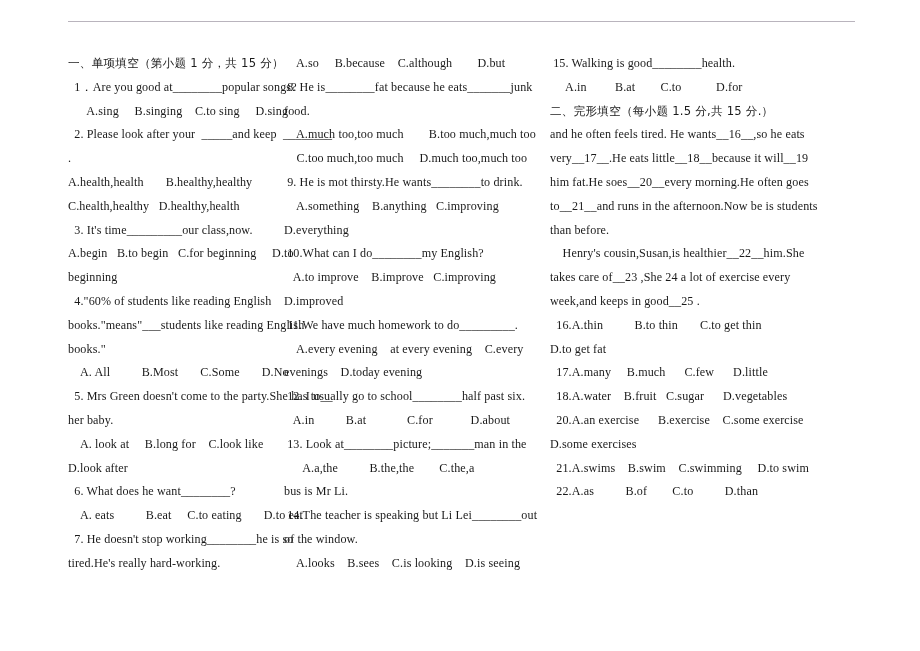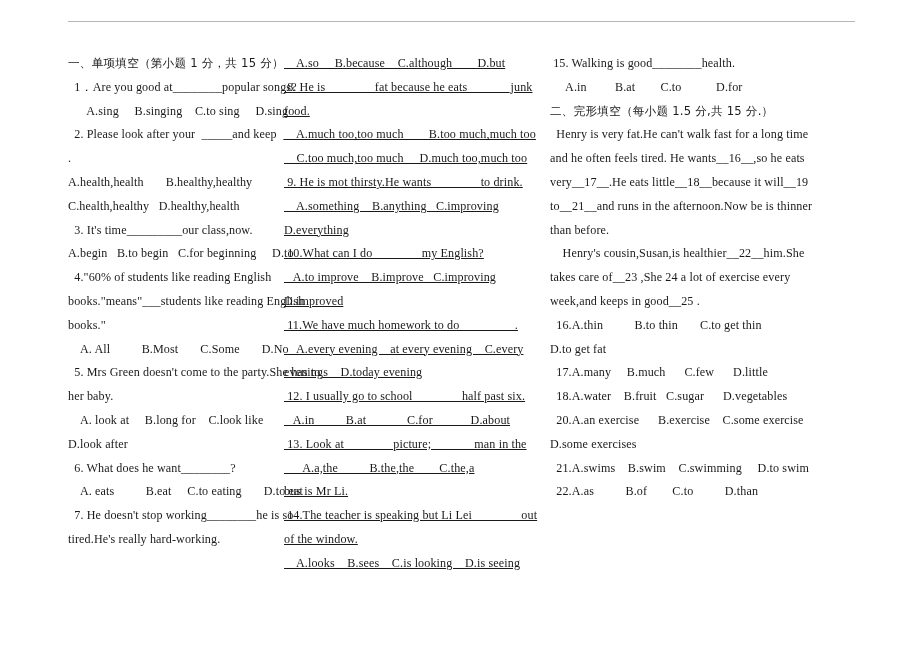--- a/index.html
+++ b/index.html
@@ -41,21 +41,20 @@
   }
   .col-left {
     width: 278px;
     padding-left: 68px;
     padding-right: 4px;
   }
   .col-mid {
     width: 272px;
     padding-left: 6px;
     padding-right: 4px;
-    text-decoration: underline;
   }
   .col-right {
     width: 370px;
     padding-left: 0px;
     padding-right: 40px;
   }
   .ln {
     font-size: 12.1px;
     line-height: 23.8px;
     white-space: pre;
@@ -79,20 +78,21 @@
     <div class="col col-left">
       <div class="ln cjk">一、单项填空（第小题 1 分，共 15 分）</div>
       <div class="ln">  1．Are you good at________popular songs?</div>
       <div class="ln">      A.sing     B.singing    C.to sing     D.sing</div>
       <div class="ln">  2. Please look after your  _____and keep  ________</div>
       <div class="ln">.</div>
       <div class="ln">A.health,health       B.healthy,healthy</div>
       <div class="ln">C.health,healthy   D.healthy,health</div>
       <div class="ln">  3. It's time_________our class,now.</div>
       <div class="ln">A.begin   B.to begin   C.for beginning     D.to</div>
+      <div class="ln">beginning</div>
       <div class="ln">  4."60% of students like reading English</div>
       <div class="ln">books."means"___students like reading English</div>
       <div class="ln">books."</div>
       <div class="ln">    A. All          B.Most       C.Some       D.No</div>
       <div class="ln">  5. Mrs Green doesn't come to the party.She has to__</div>
       <div class="ln">her baby.</div>
       <div class="ln">    A. look at     B.long for    C.look like</div>
       <div class="ln">D.look after</div>
       <div class="ln">  6. What does he want________?</div>
       <div class="ln">    A. eats          B.eat     C.to eating       D.to eat</div>
@@ -122,24 +122,24 @@
       <div class="ln">bus is Mr Li.</div>
       <div class="ln"> 14.The teacher is speaking but Li Lei________out</div>
       <div class="ln">of the window.</div>
       <div class="ln">    A.looks    B.sees    C.is looking    D.is seeing</div>
     </div>
 
     <div class="col col-right">
       <div class="ln"> 15. Walking is good________health.</div>
       <div class="ln">     A.in         B.at        C.to           D.for</div>
       <div class="ln cjk">二、完形填空（每小题 1.5 分,共 15 分.）</div>
-      <div class="ln">  Henry is very fat.He can't walk fast for a long time</div>
       <div class="ln">and he often feels tired. He wants__16__,so he eats</div>
       <div class="ln">very__17__.He eats little__18__because it will__19</div>
-      <div class="ln">to__21__and runs in the afternoon.Now be is thinner</div>
+      <div class="ln">him fat.He soes__20__every morning.He often goes</div>
+      <div class="ln">to__21__and runs in the afternoon.Now be is students</div>
       <div class="ln">than before.</div>
       <div class="ln">    Henry's cousin,Susan,is healthier__22__him.She</div>
       <div class="ln">takes care of__23 ,She 24 a lot of exercise every</div>
       <div class="ln">week,and keeps in good__25 .</div>
       <div class="ln">  16.A.thin          B.to thin       C.to get thin</div>
       <div class="ln">D.to get fat</div>
       <div class="ln">  17.A.many     B.much      C.few      D.little</div>
       <div class="ln">  18.A.water    B.fruit   C.sugar      D.vegetables</div>
       <div class="ln">  20.A.an exercise      B.exercise    C.some exercise</div>
       <div class="ln">D.some exercises</div>

